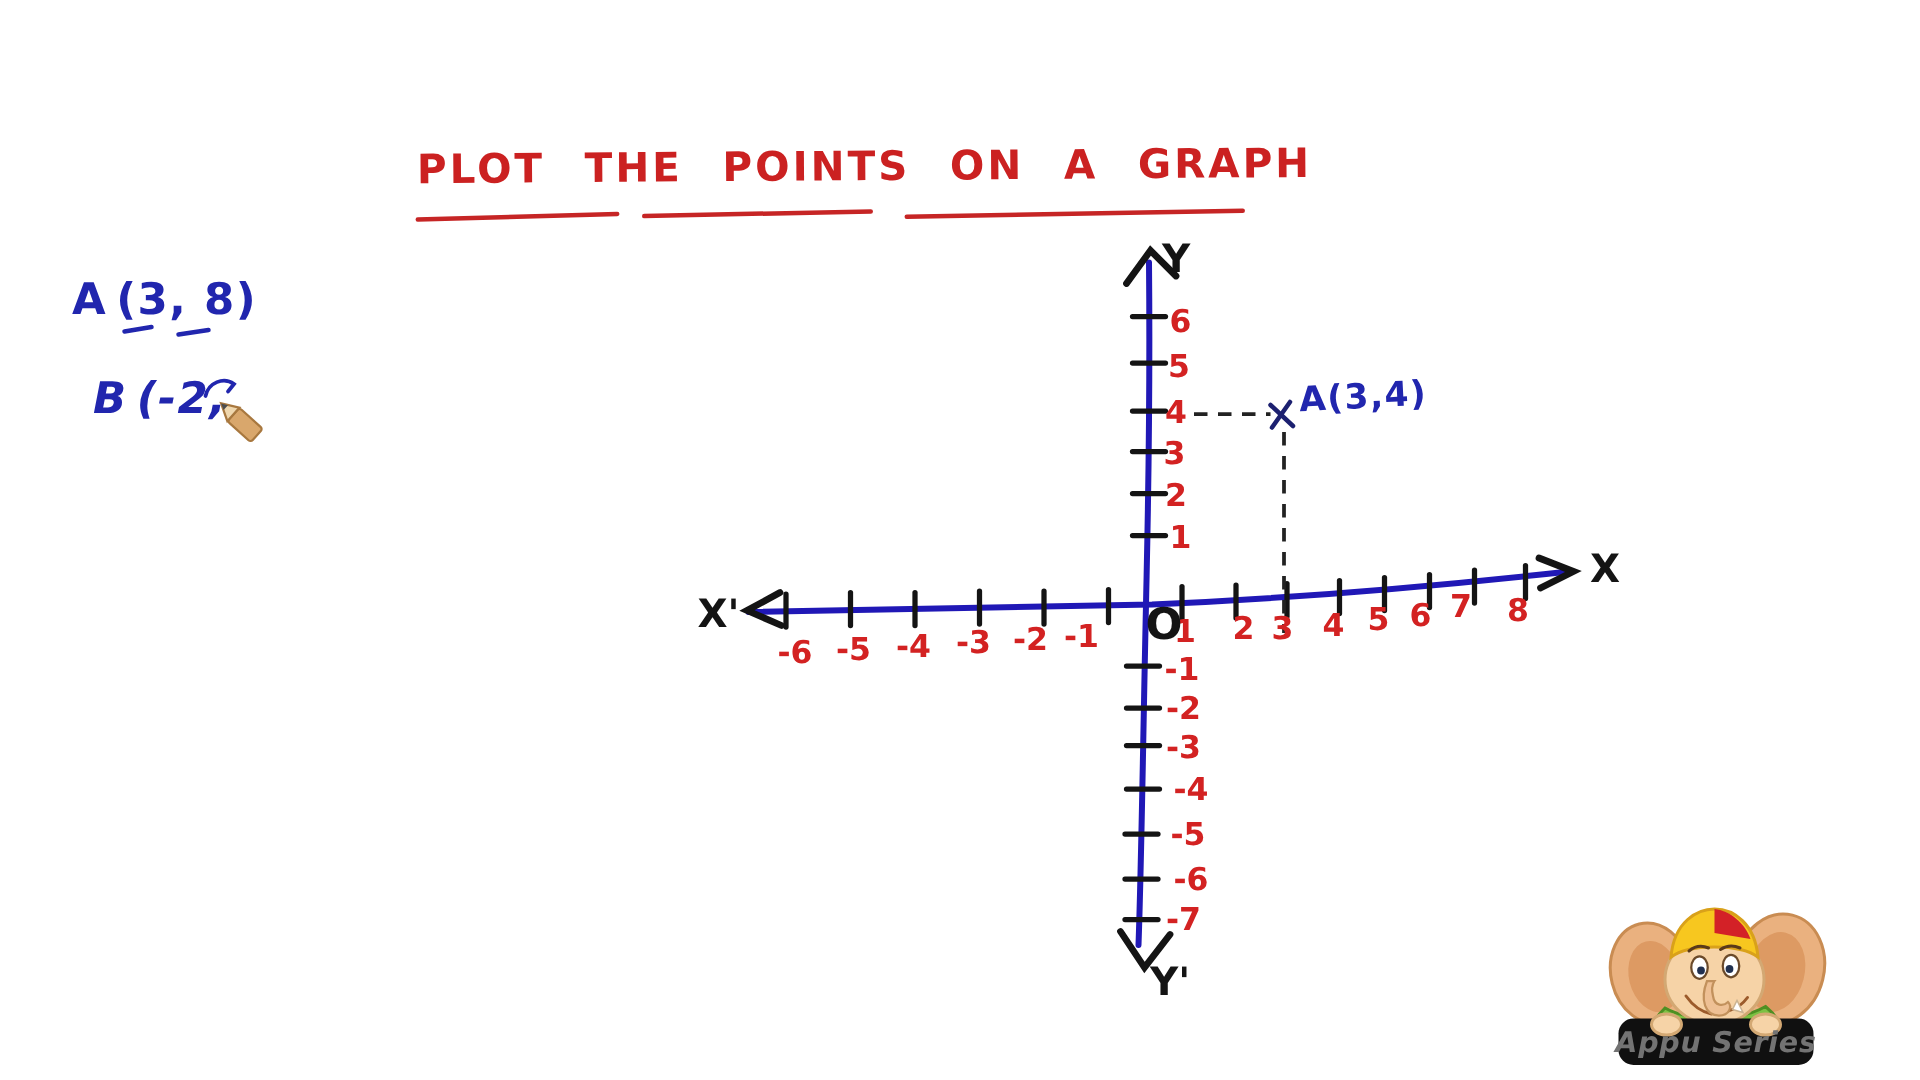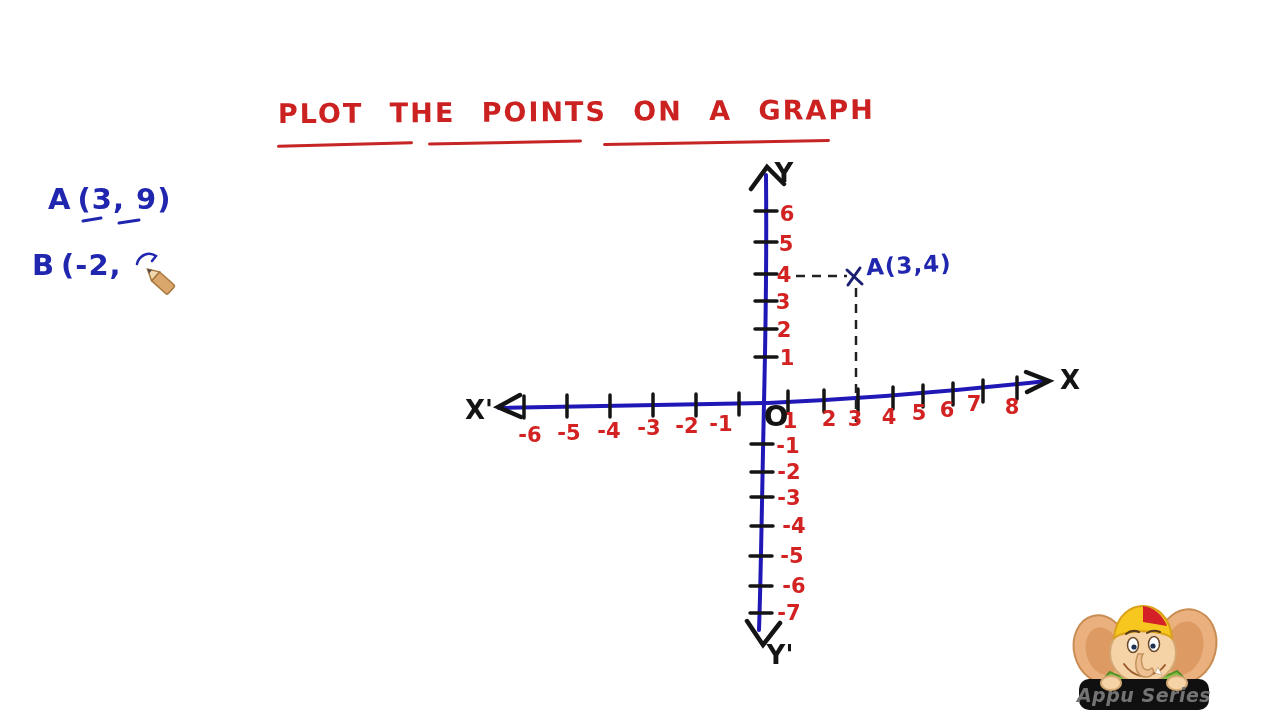--- a/index.html
+++ b/index.html
@@ -9,21 +9,21 @@
   .txt{position:absolute;z-index:3;}
   .title{left:278px;top:72px;width:600px;color:#cb2121;font-weight:700;font-size:27px;
          letter-spacing:2px;word-spacing:15px;transform:rotate(-0.4deg);white-space:nowrap;}
   .uline{position:absolute;z-index:2;height:3px;background:#c62525;border-radius:2px;}
   .u1{left:277px;top:119px;width:136px;transform:rotate(-1.6deg);}
   .u2{left:428px;top:117px;width:154px;transform:rotate(-1.2deg);}
   .u3{left:603px;top:117px;width:227px;transform:rotate(-1.0deg);}
   .prow{color:#2126ae;font-weight:700;font-size:29px;letter-spacing:1px;white-space:nowrap;}
   .prow .nm{margin-right:6px;}
   .rowA{left:48px;top:158px;}
-  .rowB{left:32px;top:224px;}
+  .rowB{left:62px;top:224px;font-style:italic;}
   .num{position:absolute;z-index:3;transform:translate(-50%,-50%);color:#d32222;
        font-weight:700;font-size:21px;white-space:nowrap;}
   .axl{position:absolute;z-index:3;transform:translate(-50%,-50%);color:#141414;
        font-weight:700;font-size:26px;white-space:nowrap;}
   .origin{font-size:29px;}
   .plabel{left:866px;top:228px;color:#2126ae;font-weight:700;font-size:23px;
           letter-spacing:1px;transform:rotate(-3deg);white-space:nowrap;}
   .wm{left:1144px;top:671px;transform:translate(-50%,-50%);color:#737373;font-weight:700;
       font-style:italic;font-size:19px;letter-spacing:0.5px;white-space:nowrap;z-index:4;}
 </style>
@@ -128,21 +128,21 @@
         <ellipse cx="1177" cy="659" rx="10" ry="7" fill="#f6d3a7" stroke="#d3a873" stroke-width="2"></ellipse>
       </g>
     </g>
   </svg>
 
   <div class="txt title">PLOT THE POINTS ON A GRAPH</div>
   <div class="uline u1"></div>
   <div class="uline u2"></div>
   <div class="uline u3"></div>
 
-  <div class="txt prow rowA"><span class="nm">A</span><span>(3, 9)</span></div>
+  <div class="txt prow rowA"><span class="nm">A</span><span>(3, 8)</span></div>
   <div class="txt prow rowB"><span class="nm">B</span><span>(-2,</span></div>
 
   <div class="num" style="left:530px;top:411px">-6</div>
   <div class="num" style="left:569px;top:409px">-5</div>
   <div class="num" style="left:609px;top:407px">-4</div>
   <div class="num" style="left:649px;top:404px">-3</div>
   <div class="num" style="left:687px;top:402px">-2</div>
   <div class="num" style="left:721px;top:400px">-1</div>
 
   <div class="num" style="left:790px;top:397px">1</div>

